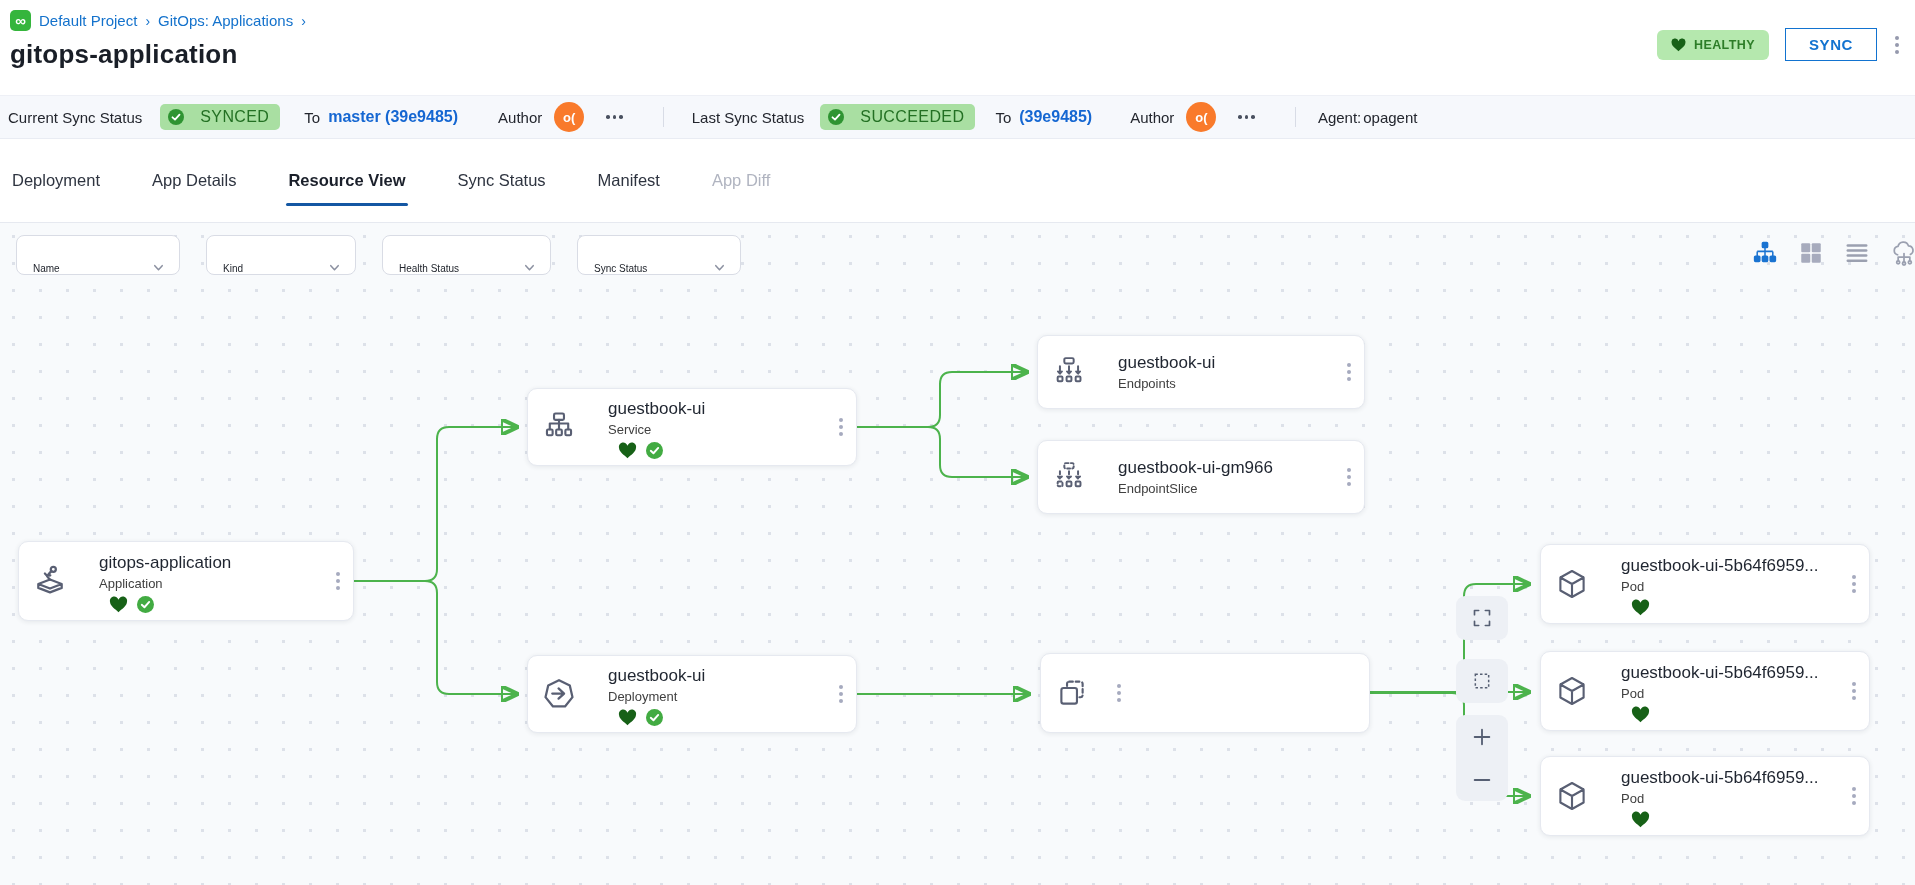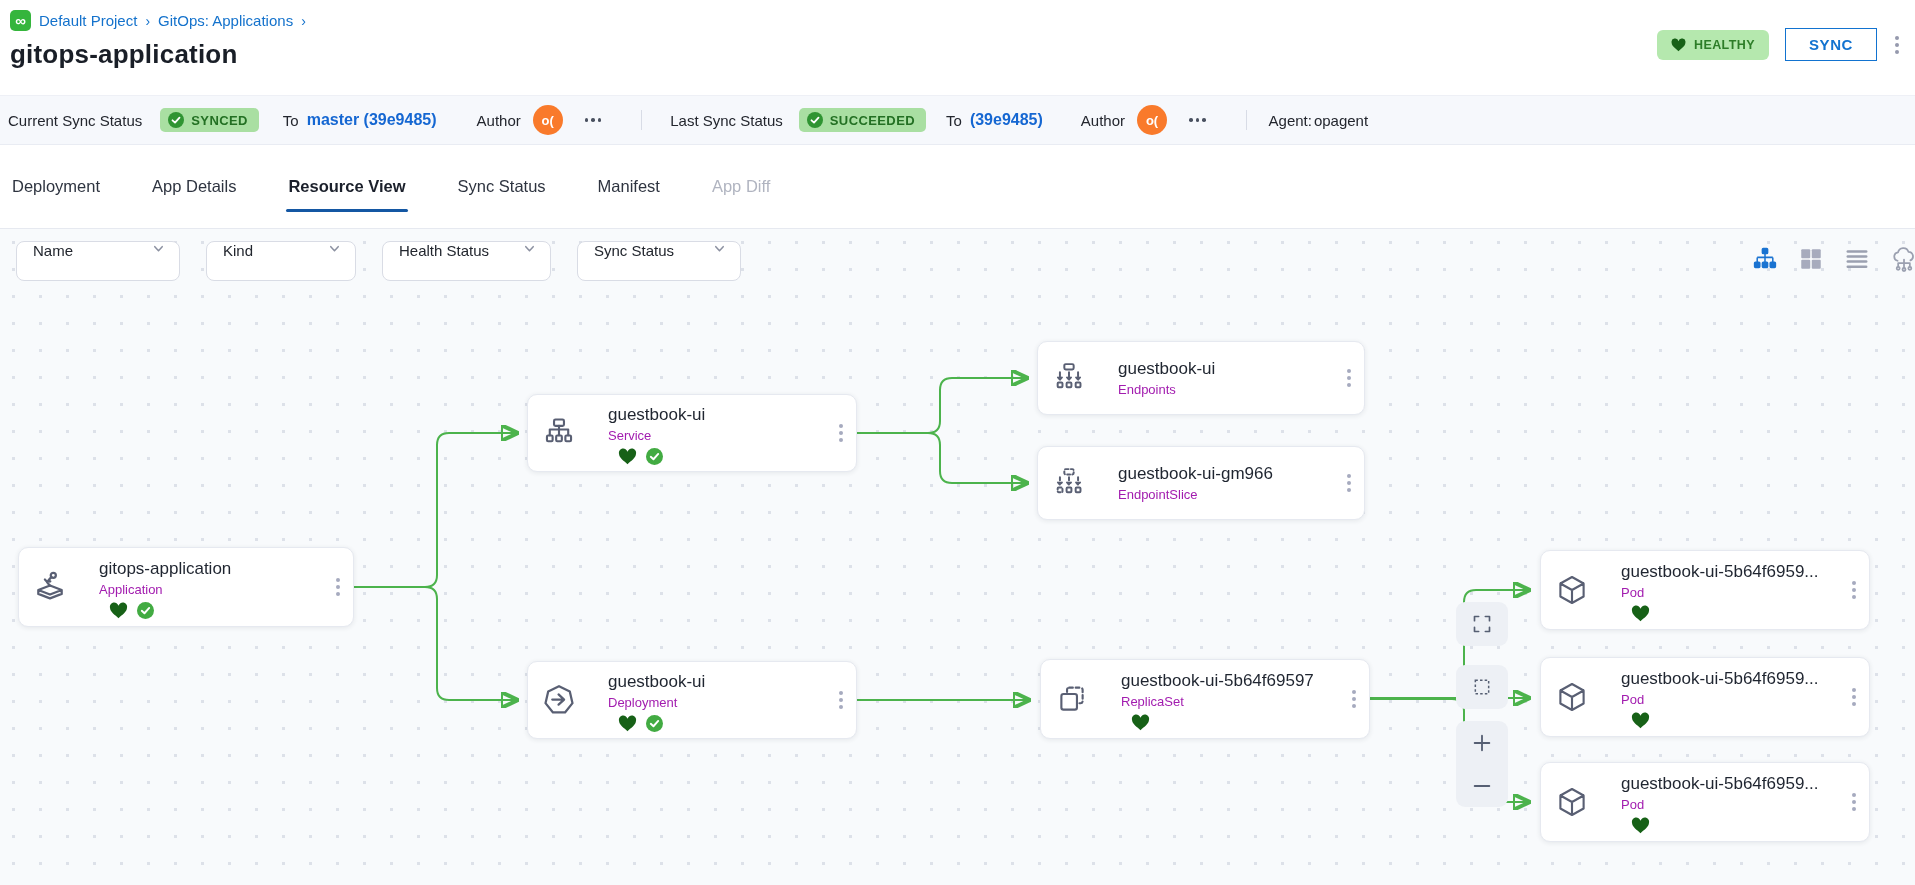--- a/index.html
+++ b/index.html
@@ -13,56 +13,56 @@
   .crumb-link { color:#1472cc; cursor:pointer; }
   .crumb-sep { color:#1472cc; font-size:14px; }
   .page-title { font-size:26px; font-weight:bold; color:#191e27; margin:8px 0 0 0; letter-spacing:.2px; }
   .header-right { position:absolute; top:28px; right:14px; display:flex; align-items:center; gap:16px; }
   .healthy-badge { display:flex; align-items:center; gap:8px; background:#b5e8ae; color:#2d7d28; font-weight:bold; font-size:12.5px; letter-spacing:.4px; border-radius:6px; padding:8px 14px; }
   .sync-btn { background:#fff; border:1.5px solid #1273d0; color:#1273d0; font-weight:bold; font-size:15px; letter-spacing:.6px; border-radius:0; padding:7px 23px; cursor:pointer; font-family:inherit; }
   .kebab-v { display:flex; flex-direction:column; gap:3px; align-items:center; padding:4px 2px; cursor:pointer; }
   .kebab-v i { width:4px; height:4px; border-radius:50%; background:#9599ad; }
 
   
-  .status-bar { height:50px; background:#f6f8fc; border-top:1px solid #eef0f6; border-bottom:1px solid #e9ecf3; display:flex; align-items:center; padding:0 8px; font-size:15px; color:#23262e; white-space:nowrap; }
-  .sb-badge { display:inline-flex; align-items:center; gap:7px; border-radius:5px; padding:4px 11px 4px 8px; background:#a9dfa2; color:#237023; font-weight:bold; font-size:13px; letter-spacing:.4px; }
+  .status-bar { height:44px; background:#f6f8fc; border-top:1px solid #eef0f6; border-bottom:1px solid #e9ecf3; display:flex; align-items:center; padding:0 8px; font-size:15px; color:#23262e; white-space:nowrap; }
+  .sb-badge { display:inline-flex; align-items:center; gap:16px; border-radius:5px; padding:4px 11px 4px 8px; background:#a9dfa2; color:#237023; font-weight:normal; font-size:16px; letter-spacing:.4px; }
   .sb-link { color:#1567d2; font-weight:bold; font-size:16px; cursor:pointer; }
   .avatar { width:30px; height:30px; border-radius:50%; background:#f97a2b; color:#fff; font-weight:bold; font-size:13px; display:inline-flex; align-items:center; justify-content:center; }
   .dots-h { display:inline-flex; gap:3px; align-items:center; cursor:pointer; }
   .dots-h i { width:3.5px; height:3.5px; border-radius:50%; background:#4a5160; }
   .sb-div { width:1px; height:20px; background:#d8dce6; }
   .ml8{margin-left:8px} .ml10{margin-left:2px} .ml12{margin-left:12px} .ml16{margin-left:16px}
   .ml18{margin-left:18px} .ml20{margin-left:20px} .ml22{margin-left:22px} .ml24{margin-left:24px}
   .ml28{margin-left:28px} .ml38{margin-left:38px} .ml40{margin-left:40px}
 
   
   .tabs { height:84px; background:#fff; border-bottom:1px solid #e6e9f0; display:flex; align-items:center; gap:48px; padding:0 0 0 10px; }
   .tab { font-size:16.5px; color:#2e3440; position:relative; padding:30px 2px; cursor:pointer; }
   .tab.active { font-weight:bold; color:#1b202b; }
   .tab.active::after { content:""; position:absolute; left:0; right:0; bottom:14px; height:3px; border-radius:2px; background:#1457a3; }
   .tab.disabled { color:#b0b4c0; cursor:default; }
 
   
   .content { position:relative; width:1915px; height:672px; background:#f8fafc;
     background-image:radial-gradient(#dde1e9 1.5px, transparent 1.5px); background-size:27px 27px; overflow:hidden; }
   .filters { position:absolute; top:12px; left:16px; display:flex; gap:26px; }
-  .filter { height:40px; background:#fff; border:1px solid #d9dce5; border-radius:8px; display:flex; align-items:flex-start; justify-content:space-between; padding:0 14px 0 16px; font-size:15px; color:#22262e; cursor:pointer; }
+  .filter { height:40px; background:#fff; border:1px solid #d9dce5; border-radius:8px; display:flex; align-items:flex-end; justify-content:space-between; padding:0 14px 0 16px; font-size:10px; color:#22262e; cursor:pointer; }
   .view-toggles { position:absolute; top:16px; left:1752px; display:flex; gap:20px; align-items:center; }
   .view-toggles svg { cursor:pointer; }
 
   .edges { position:absolute; left:0; top:0; pointer-events:none; }
   .edges path { fill:none; stroke:#4cb34c; stroke-width:2; stroke-linecap:round; }
 
   .node { position:absolute; background:#fff; border:1px solid #e6e9f0; border-radius:10px; box-shadow:0 1px 5px rgba(30,40,60,.09); display:flex; cursor:pointer;align-items:center; }
   .node-icon-cell { width:62px; display:flex; align-items:center; justify-content:center; flex-shrink:0; }
   .node-sep { width:1px; background:#e3e6ee; margin:11px 0; flex-shrink:0; }
   .node-body { flex:1; padding:11px 4px 8px 17px; overflow:hidden; }
   .node.centered .node-body { display:flex; flex-direction:column; justify-content:center; padding-top:0; padding-bottom:0; }
   .node-title { font-size:17px; color:#1f2530; white-space:nowrap; overflow:hidden; }
-  .node-kind { font-size:13px; color:#a21caf; margin-top:3px; }
+  .node-kind { font-size:13px; color:#404040; margin-top:3px; }
   .node-status { margin:5px 0 0 10px; display:flex; gap:9px; align-items:center; }
   .node-kebab { width:30px; display:flex; flex-direction:column; gap:3px; align-items:center; justify-content:center; cursor:pointer; }
   .node-kebab i { width:4px; height:4px; border-radius:50%; background:#a6aabf; }
 
   .zoom-ctl { position:absolute; left:1456px; width:52px; background:#edf0f5; border-radius:9px; display:flex; align-items:center; justify-content:center; cursor:pointer; }
   .zoom-ctl.grp { flex-direction:column; }
 </style>
 </head>
 <body>
 
@@ -358,29 +358,20 @@
     </div>
 
     <div class="node" style="left:1040px;top:430px;width:330px;height:80px">
       <div class="node-icon-cell">
         <svg width="34" height="34" viewBox="0 0 24 24" stroke="#595f73" fill="none" stroke-width="1.5" stroke-linecap="round" stroke-linejoin="round">
           <rect x="8.5" y="4" width="11" height="11" rx="1.5" stroke-dasharray="2.6 2"></rect>
           <rect x="4.5" y="8.5" width="11" height="11" rx="1.5" fill="#fff"></rect>
         </svg>
       </div>
       <div class="node-sep"></div>
-      <div class="node-body">
-        <div class="node-title">guestbook-ui-5b64f69597</div>
-        <div class="node-kind">ReplicaSet</div>
-        <div class="node-status">
-          <svg width="19" height="17" viewBox="0 0 24 22">
-              <path d="M12 21C8 17 1 13 1 7.5A5.5 5.5 0 0 1 12 5a5.5 5.5 0 0 1 11 2.5C23 13 16 17 12 21z" fill="#176117"></path>
-            </svg>
-        </div>
-      </div>
       <div class="node-kebab">
           <i></i>
           <i></i>
           <i></i>
         </div>
     </div>
 
     <div class="node" style="left:1540px;top:321px;width:330px;height:80px">
       <div class="node-icon-cell">
         <svg width="34" height="34" viewBox="0 0 24 24" stroke="#595f73" fill="none" stroke-width="1.5" stroke-linecap="round" stroke-linejoin="round">

